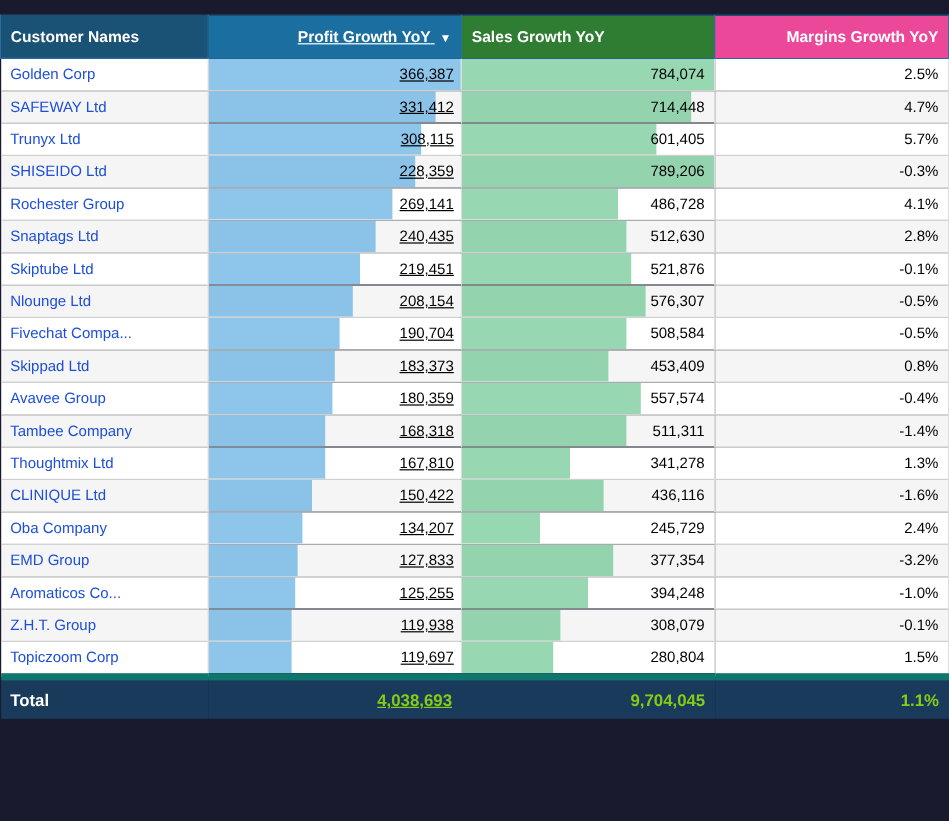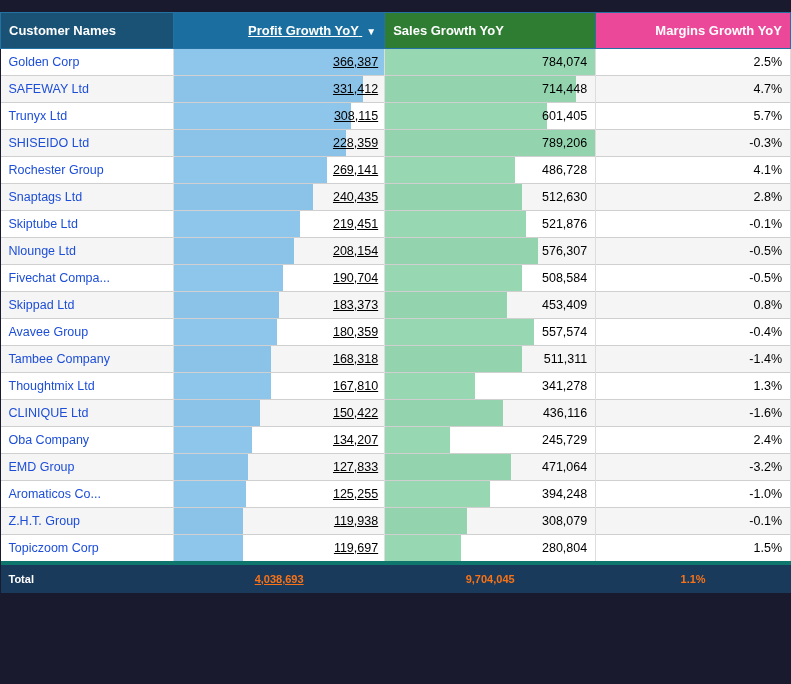--- a/index.html
+++ b/index.html
@@ -114,29 +114,29 @@
       z-index: 1;
       margin-left: 19px;
     }
     tfoot tr {
       background: #1a3a5c;
     }
     tfoot td {
       color: #fff;
       font-weight: 700;
       padding: 8px 8px;
-      font-size: 11px;
-      border-top: 4px solid #0f766e;
+      font-size: 14px;
+      border-top: 6px solid #0f766e;
     }
     tfoot td.total-label {
       color: #fff;
     }
     tfoot td.total-val {
-      text-align: center;
-      color: #f97316;
+      text-align: right;
+      color: #84cc16;
     }
     
     .sort-indicator {
       display: inline-block;
       margin-left: 4px;
       font-size: 10px;
     }
     
     .col-customer { width: 160px; }
     .col-profit { width: 195px; text-decoration: underline; }
@@ -246,21 +246,21 @@
         </tr>
         <tr>
           <td class="customer-name col-customer">Oba Company</td>
           <td class="profit-val profit-bar-cell col-profit"><div class="profit-bar" style="width: 37%;"></div><span class="cell-text">134,207</span></td>
           <td class="sales-val sales-bar-cell col-sales"><div class="sales-bar" style="width: 31%;"></div><span class="cell-text">245,729</span></td>
           <td class="margins-val col-margins">2.4%</td>
         </tr>
         <tr>
           <td class="customer-name col-customer">EMD Group</td>
           <td class="profit-val profit-bar-cell col-profit"><div class="profit-bar" style="width: 35%;"></div><span class="cell-text">127,833</span></td>
-          <td class="sales-val sales-bar-cell col-sales"><div class="sales-bar" style="width: 60%;"></div><span class="cell-text">471,064</span></td>
+          <td class="sales-val sales-bar-cell col-sales"><div class="sales-bar" style="width: 60%;"></div><span class="cell-text">377,354</span></td>
           <td class="margins-val col-margins">-3.2%</td>
         </tr>
         <tr>
           <td class="customer-name col-customer">Aromaticos Co...</td>
           <td class="profit-val profit-bar-cell col-profit"><div class="profit-bar" style="width: 34%;"></div><span class="cell-text">125,255</span></td>
           <td class="sales-val sales-bar-cell col-sales"><div class="sales-bar" style="width: 50%;"></div><span class="cell-text">394,248</span></td>
           <td class="margins-val col-margins">-1.0%</td>
         </tr>
         <tr>
           <td class="customer-name col-customer">Z.H.T. Group</td>

